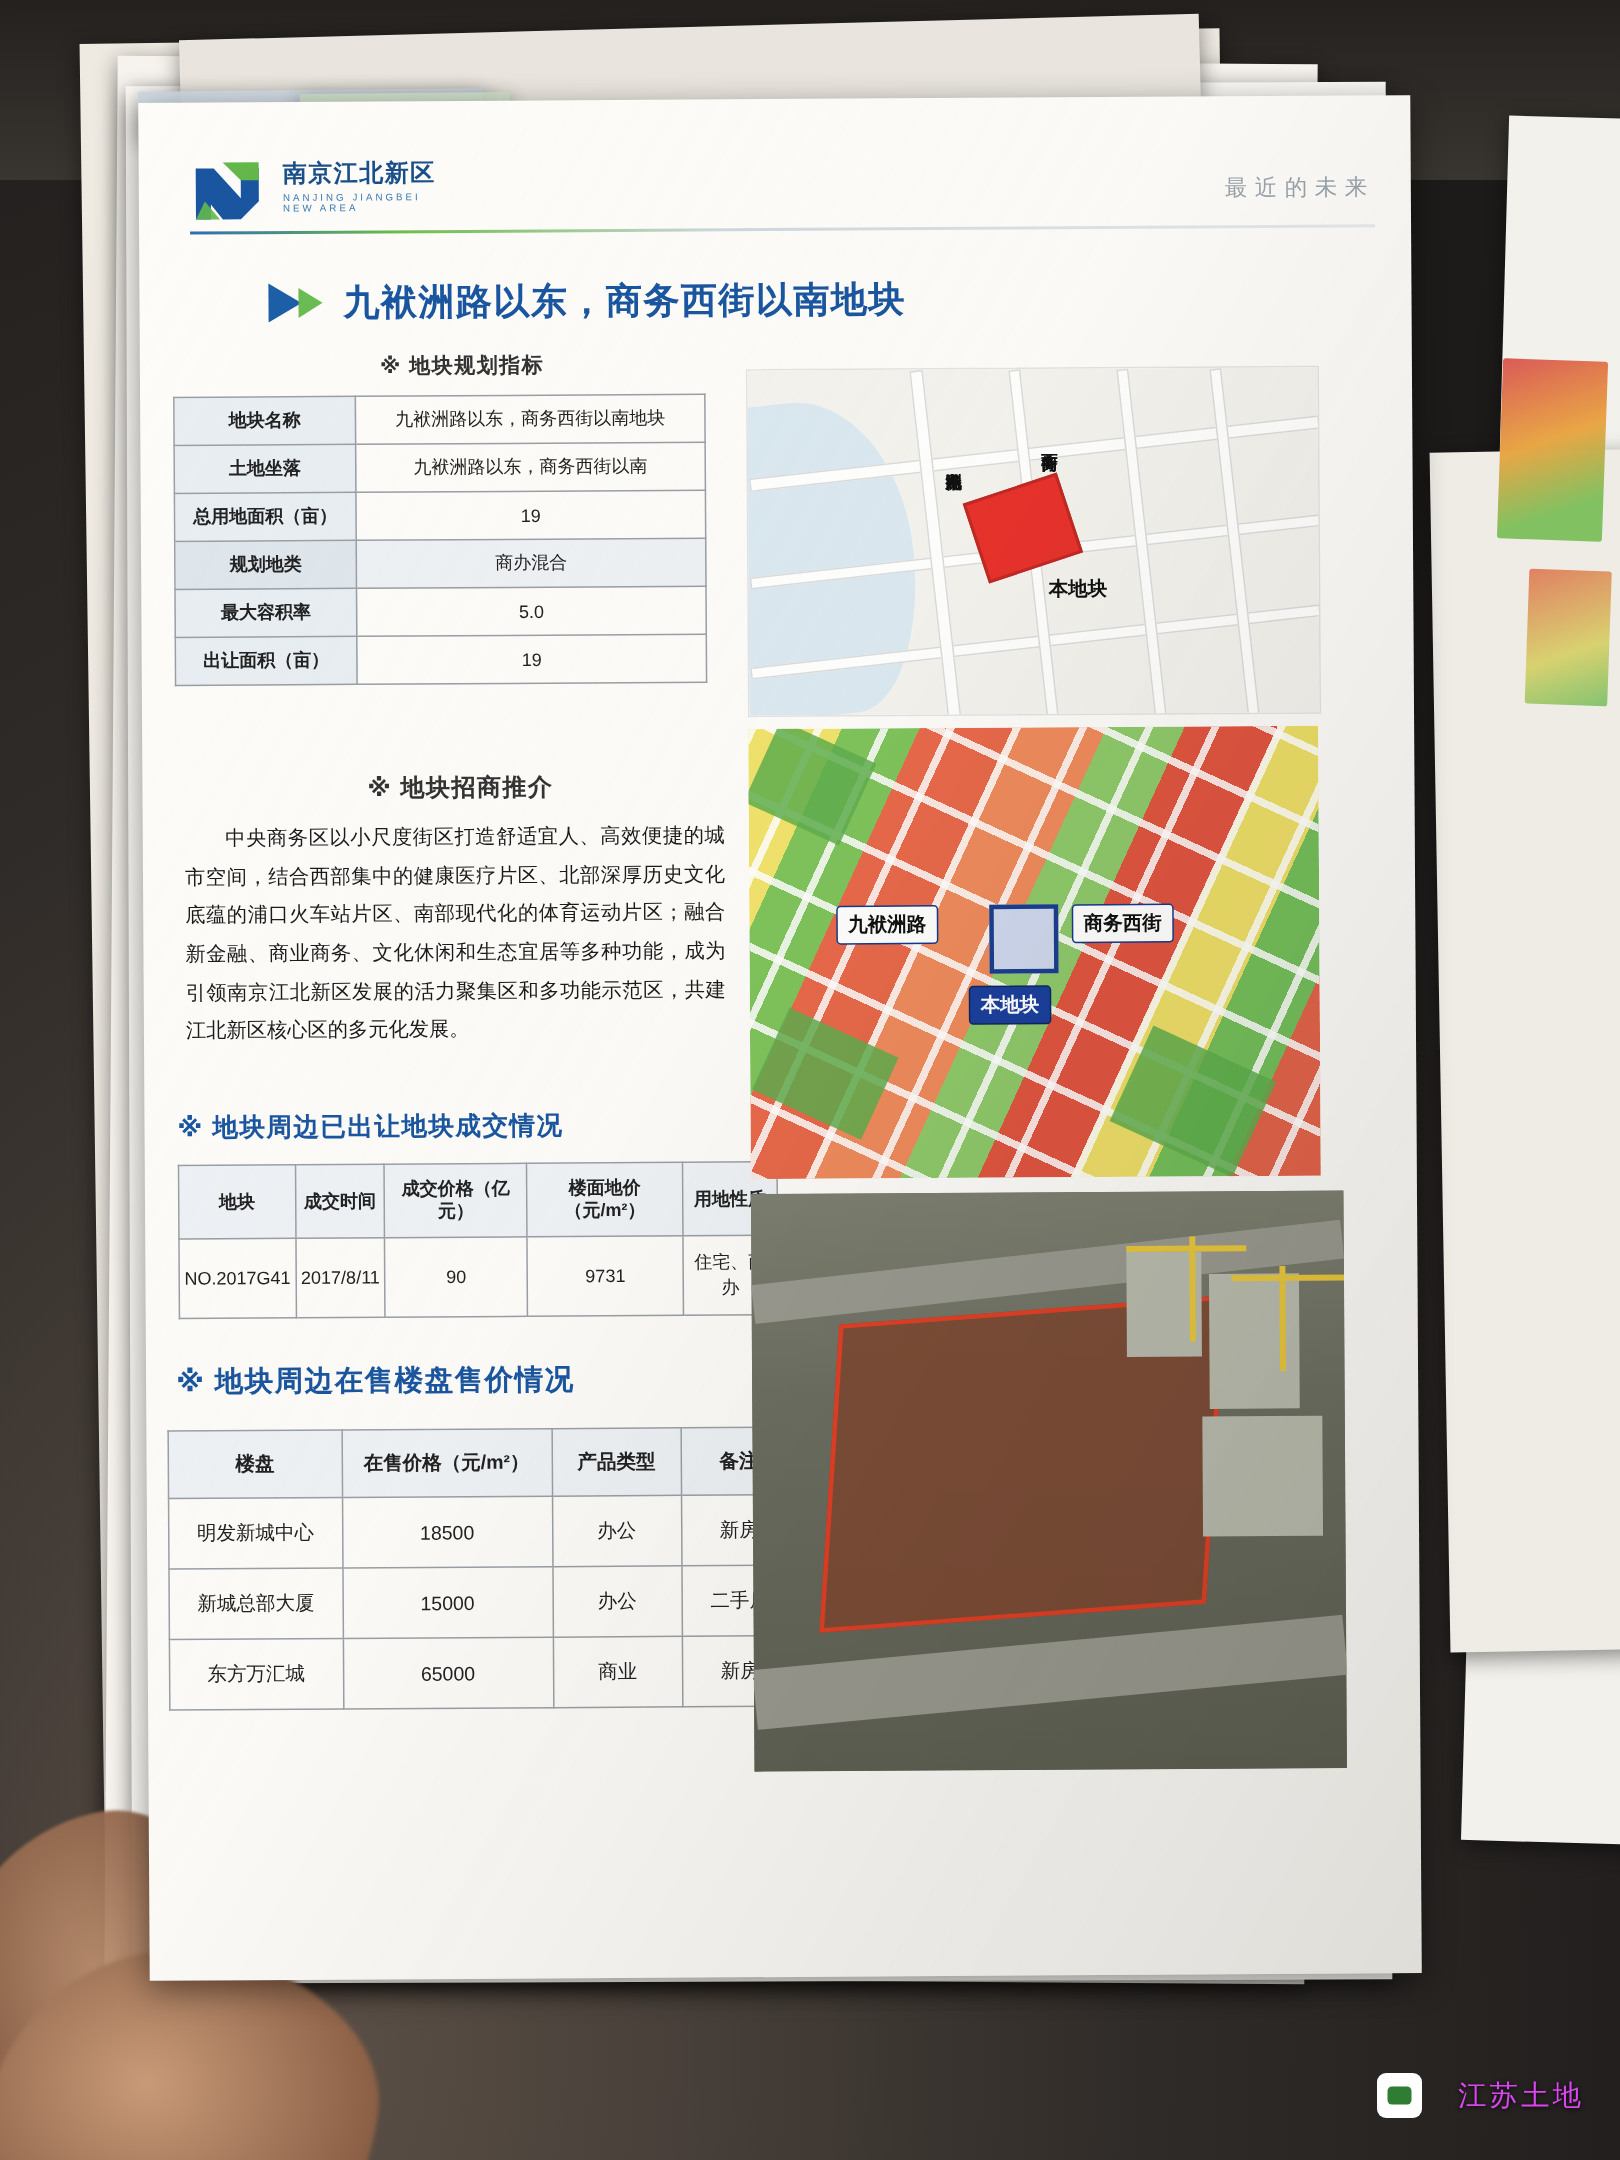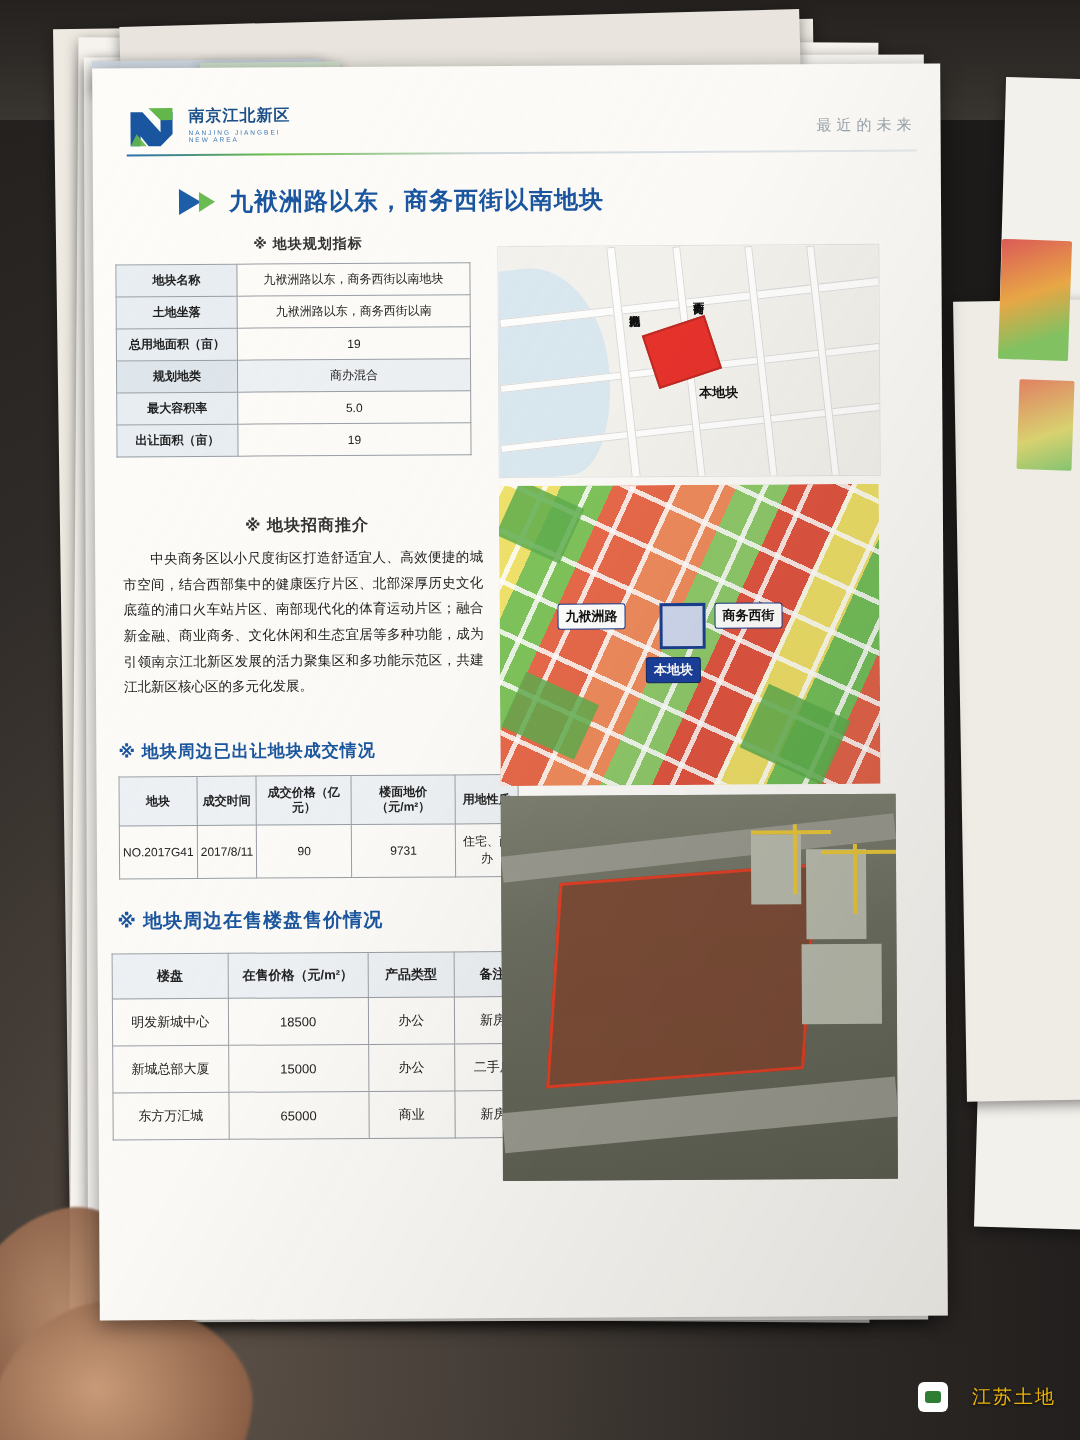--- a/index.html
+++ b/index.html
@@ -160,21 +160,21 @@
   }
   .ph-site{position:absolute;left:52px;top:78px;width:250px;height:200px;background:#7e4a33;
     transform:skewX(-8deg) rotate(-4deg);border:3px solid #ef3b20;opacity:.9;}
   .ph-bld{position:absolute;background:#b9bcae;}
   .ph-crane{position:absolute;background:#e8c73c;}
   .ph-road{position:absolute;background:#9a9a90;}
 
   
   .wm{
     position:absolute;right:24px;bottom:28px;display:flex;align-items:center;gap:24px;
-    color:#eab308;
+    color:#d946ef;
   }
   .wm-ico{width:30px;height:30px;border-radius:6px;background:#ffffff;position:relative;}
   .wm-ico:after{
     content:"";position:absolute;left:7px;top:9px;width:16px;height:12px;border-radius:3px;
     background:#2f7d32;
   }
   .wm-txt{font-size:19px;letter-spacing:2px;text-shadow:0 1px 3px rgba(0,0,0,.8);}
 </style>
 </head>
 <body>

